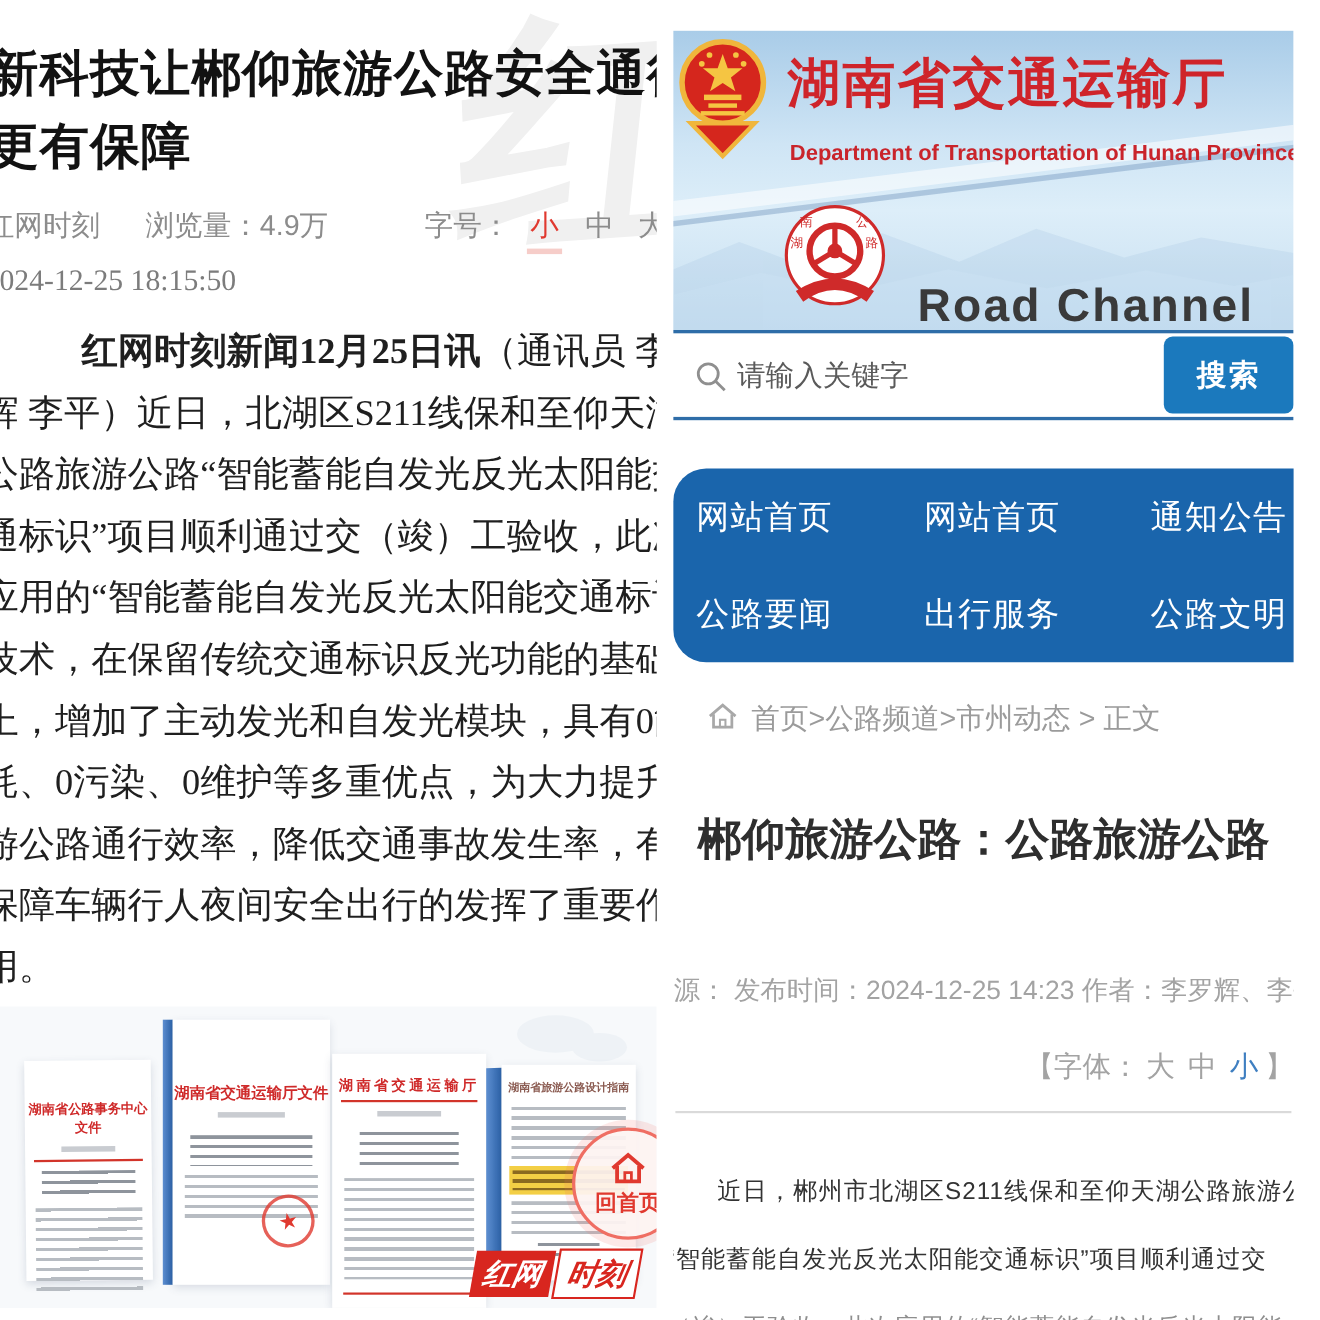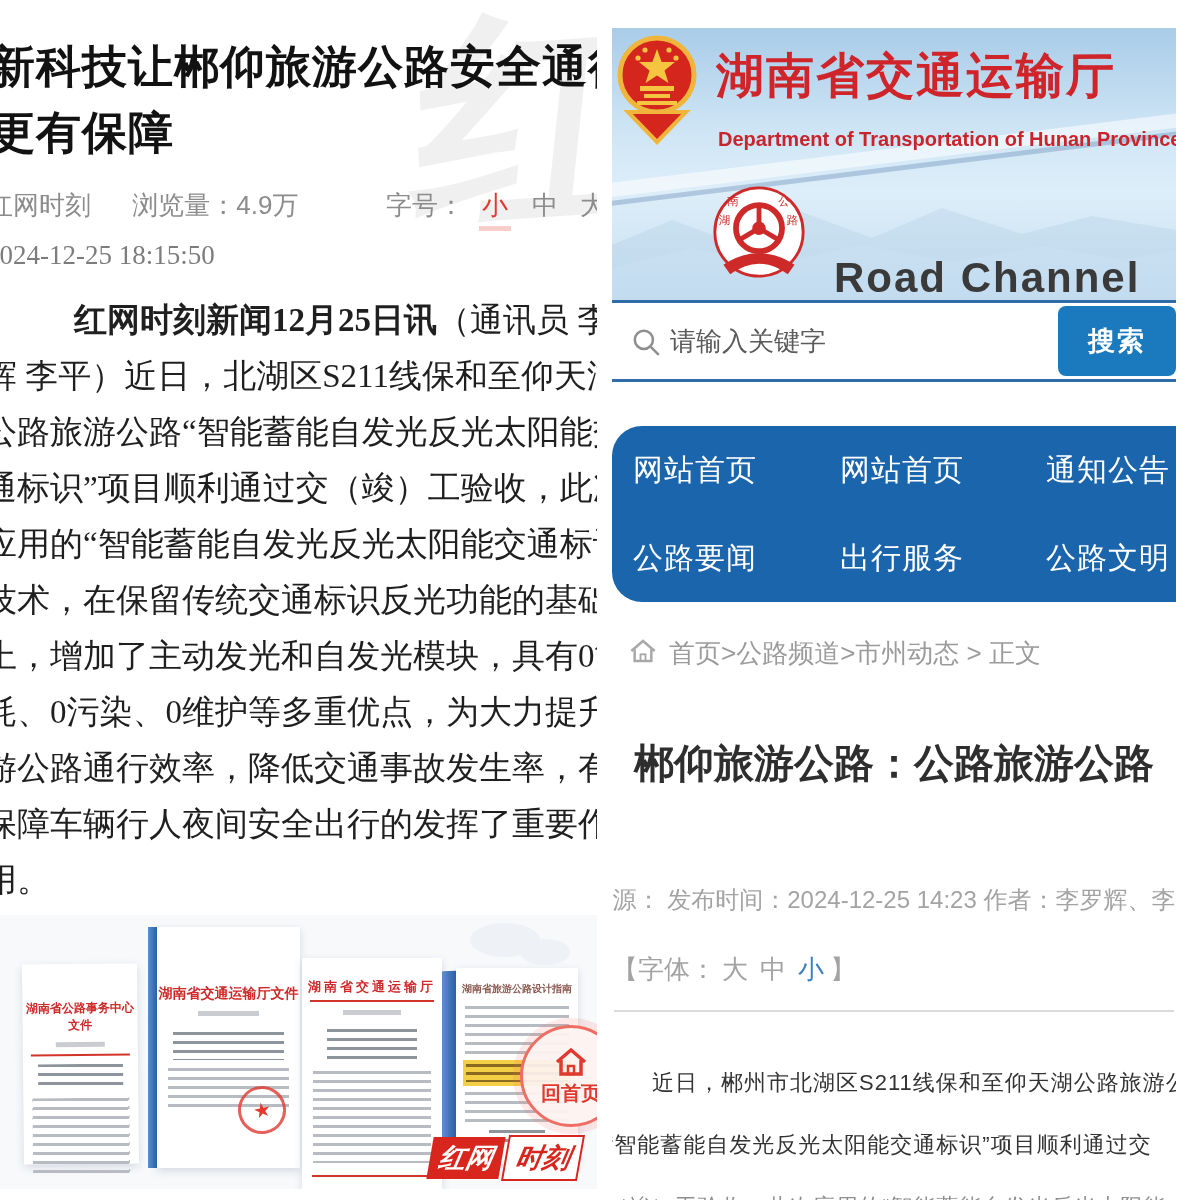--- a/index.html
+++ b/index.html
@@ -81,30 +81,30 @@
   .searchbar input::placeholder{color:#5a5a5a;}
   .searchbtn{position:absolute;right:0;top:3px;width:118px;height:70px;background:#1b79bd;border:none;
       border-radius:8px;color:#fff;font-size:27px;font-weight:bold;font-family:"Liberation Sans",sans-serif;
       letter-spacing:2px;cursor:pointer;}
 
   .mainnav{position:absolute;top:426px;left:0;width:600px;height:176px;background:#1a65ac;
       display:grid;grid-template-columns:207px 206px 1fr;grid-template-rows:1fr 1fr;
       align-items:center;padding-left:21px;box-sizing:border-box;border-radius:30px;}
   .mainnav .nitem{color:#fff;font-size:30px;letter-spacing:1px;cursor:pointer;white-space:nowrap;}
 
-  .crumb{position:absolute;top:634px;left:3px;width:564px;height:36px;}
+  .crumb{position:absolute;top:634px;left:17px;width:564px;height:36px;}
   .crumb .cico{position:absolute;left:13px;top:2px;}
   .crumb .ctext{position:absolute;left:54px;top:2px;font-size:26px;color:#9b9b9b;white-space:nowrap;}
 
   .r-title{position:absolute;top:736px;left:0;width:564px;text-align:center;font-size:40px;line-height:54px;
       font-weight:800;color:#2e2e2e;}
   .r-title .tl{white-space:nowrap;}
   .r-meta{position:absolute;top:884px;left:-28px;width:620px;text-align:center;font-size:24px;color:#a3a3a3;
       white-space:nowrap;}
-  .r-font{position:absolute;top:952px;left:0;width:564px;text-align:left;font-size:26px;color:#a3a3a3;}
+  .r-font{position:absolute;top:952px;left:0;width:564px;text-align:right;font-size:26px;color:#a3a3a3;}
   .r-font .rf{display:inline-block;margin:0 6px;cursor:pointer;}
   .r-font .rf.sm{color:#3f7fc1;}
   .divider{position:absolute;top:1010px;left:2px;right:2px;height:2px;background:#dadada;}
   .r-body{position:absolute;top:1052px;left:0;width:564px;font-size:22px;line-height:62px;color:#333;}
   .r-body .rline{white-space:nowrap;margin-left:-6px;letter-spacing:1px;}
   .r-body .rline.cut{opacity:.55;}
 </style>
 </head>
 <body>
 

